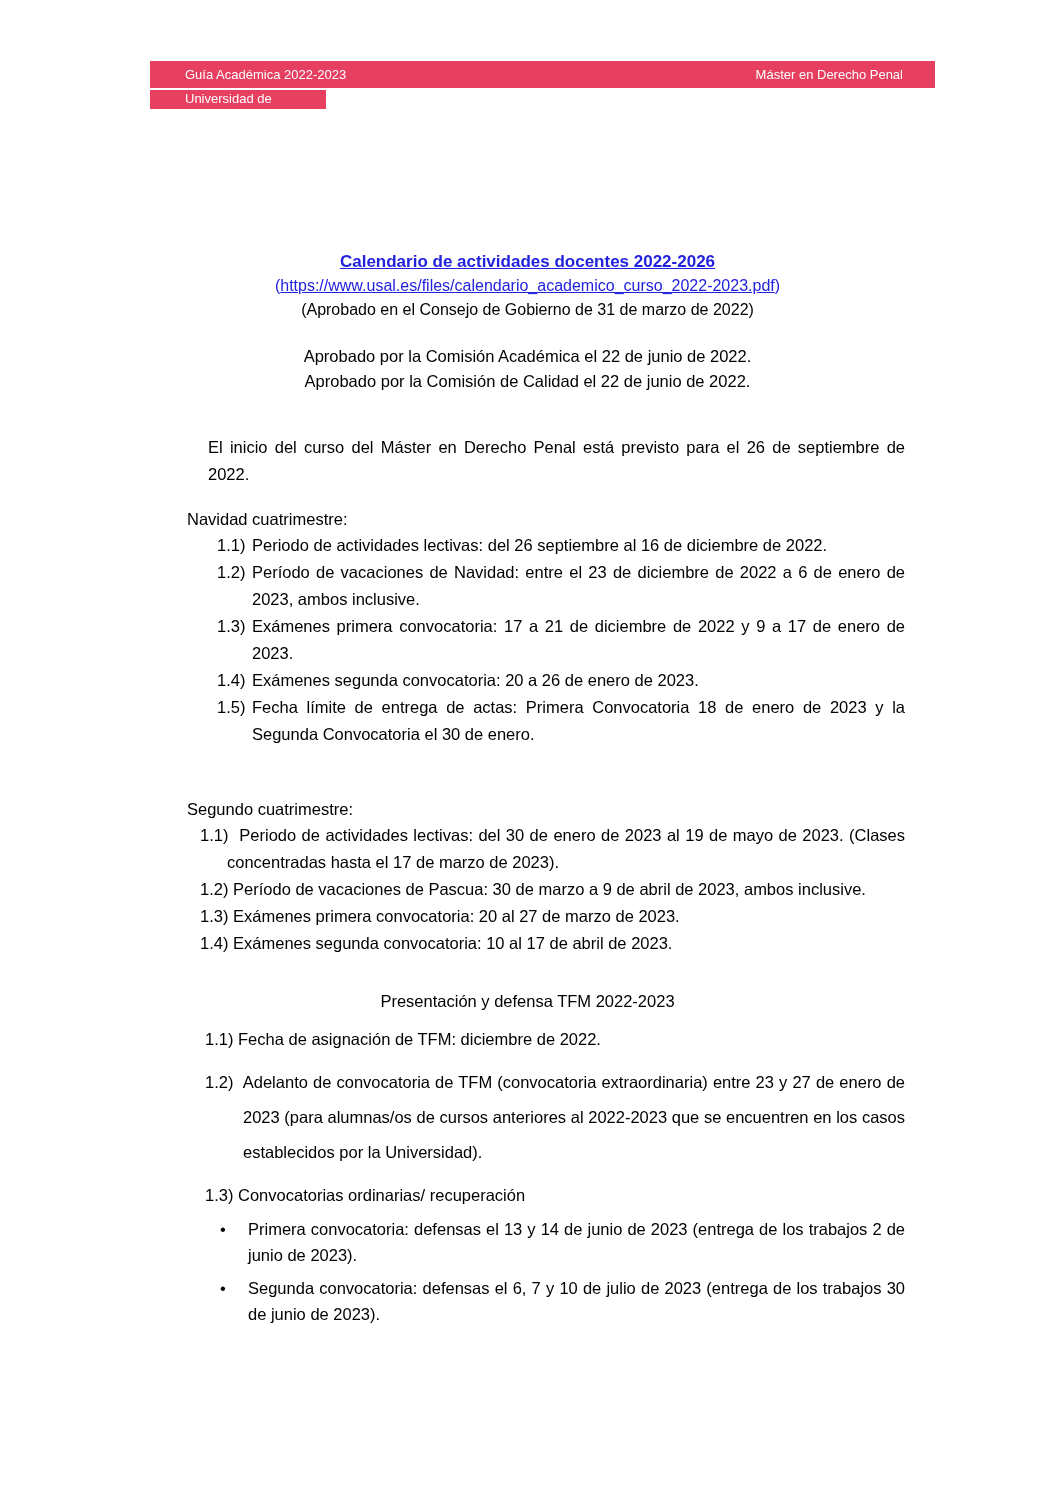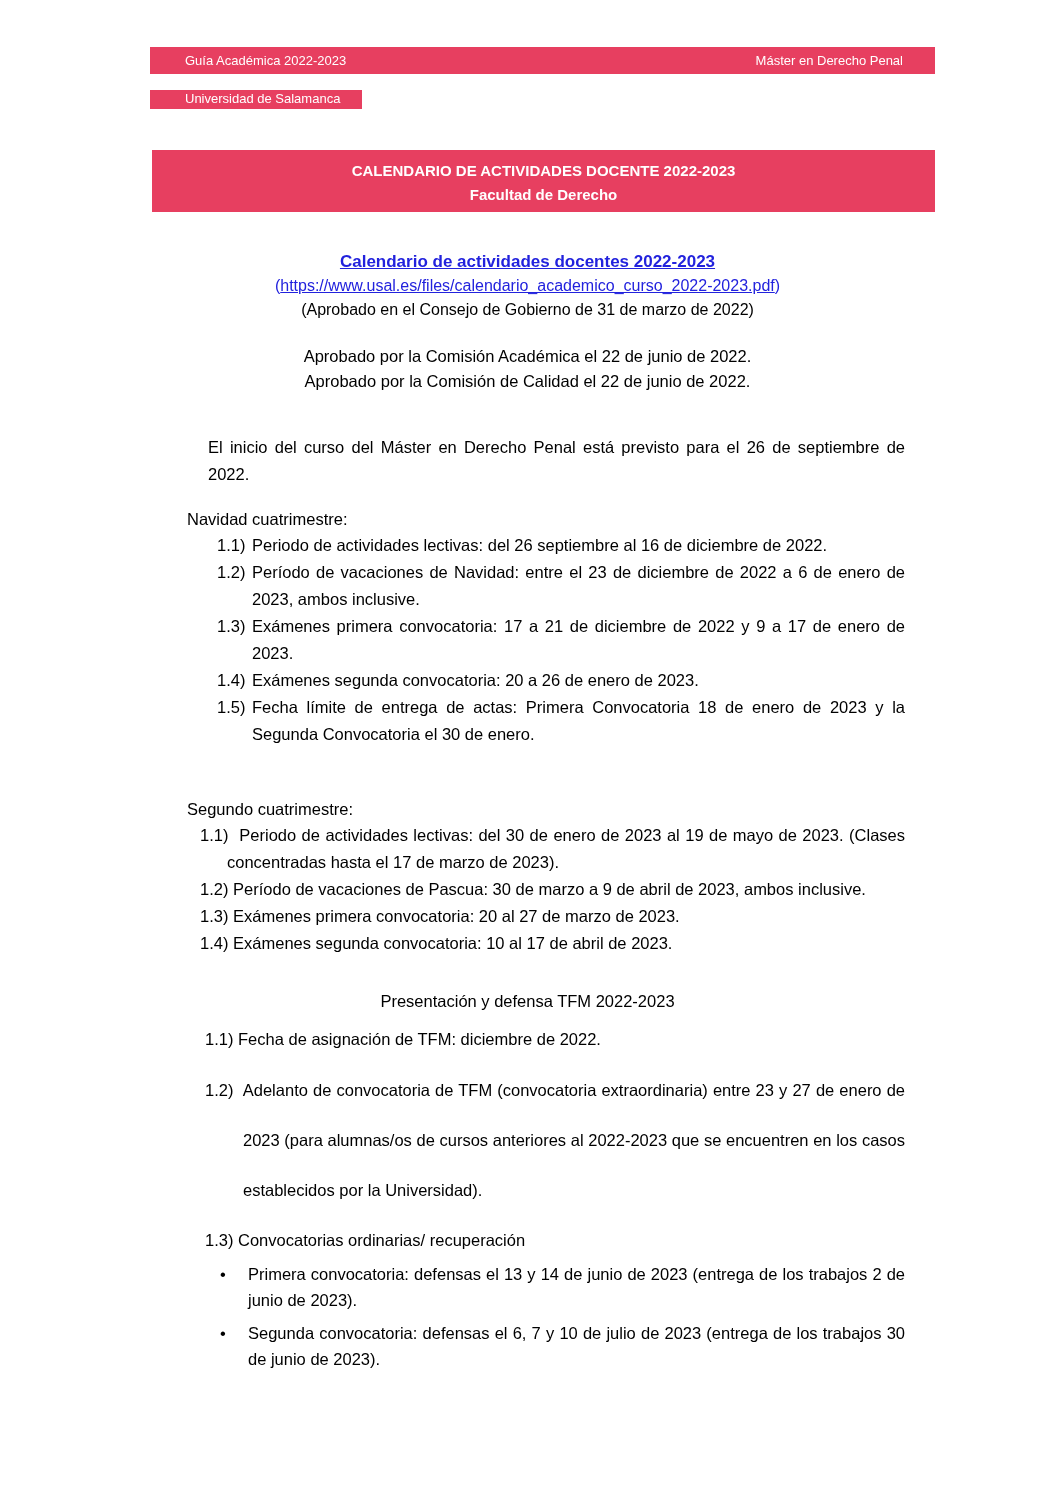--- a/index.html
+++ b/index.html
@@ -7,31 +7,31 @@
   .page {
     position:relative;
     width:1058px; height:1497px;
     background:#ffffff;
     font-family:"Liberation Sans", sans-serif;
     color:#000000;
     overflow:hidden;
   }
   
   .header-bar {
-    position:absolute; left:150px; top:47px;
+    position:absolute; left:150px; top:61px;
     width:785px; height:27px;
     background:#e73f60;
     display:flex; justify-content:space-between; align-items:center;
     color:#ffffff; font-size:13px;
   }
   .header-bar .left { padding-left:35px; }
   .header-bar .right { padding-right:32px; }
   .header-sub {
     position:absolute; left:150px; top:90px;
-    width:212px; height:19px;
+    width:176px; height:19px;
     background:#e73f60;
     color:#ffffff; font-size:13px;
     padding-left:35px; line-height:17px;
   }
   
   .banner {
     position:absolute; left:152px; top:150px;
     width:783px; height:62px;
     background:#e73f60;
     color:#ffffff; text-align:center;
@@ -74,48 +74,44 @@
     line-height:27px; text-align:justify;
   }
   
   .tfm-heading {
     margin-top:31px; text-align:center;
     font-weight:normal; font-size:16.5px; line-height:26px;
   }
   .tfm-item {
     margin-top:12px;
     padding-left:93px; text-indent:-38px;
-    line-height:50px; text-align:justify;
+    line-height:35px; text-align:justify;
   }
   .tfm-item.tight { line-height:27px; }
   
   .b-item { display:flex; line-height:26px; margin-top:7px; }
   .b-item .dot { margin-left:70px; width:28px; flex:0 0 28px; }
   .b-item .txt { flex:1; text-align:justify; }
 </style>
 </head>
 <body>
 
 <div class="page">
 
   <div class="header-bar">
     <span class="left">Guía Académica 2022-2023</span>
     <span class="right">Máster en Derecho Penal</span>
   </div>
   <div class="header-sub">Universidad de Salamanca</div>
 
-  <div class="banner">
-    <div class="b1">CALENDARIO DE ACTIVIDADES DOCENTE 2022-2023</div>
-    <div class="b2">Facultad de Derecho</div>
-  </div>
 
   <div class="content">
 
     <div class="center">
-      <span class="doc-title">Calendario de actividades docentes 2022-2023</span>
+      <span class="doc-title">Calendario de actividades docentes 2022-2026</span>
     </div>
     <div class="center url-line"><span>(</span><a>https://www.usal.es/files/calendario_academico_curso_2022-2023.pdf</a><span>)</span></div>
     <div class="center council-line">(Aprobado en el Consejo de Gobierno de 31 de marzo de 2022)</div>
 
     <div class="center approved">
       <div>Aprobado por la Comisión Académica el 22 de junio de 2022.</div>
       <div>Aprobado por la Comisión de Calidad el 22 de junio de 2022.</div>
     </div>
 
     <p class="intro-par">El inicio del curso del Máster en Derecho Penal está previsto para el  26  de septiembre  de 2022.</p>

